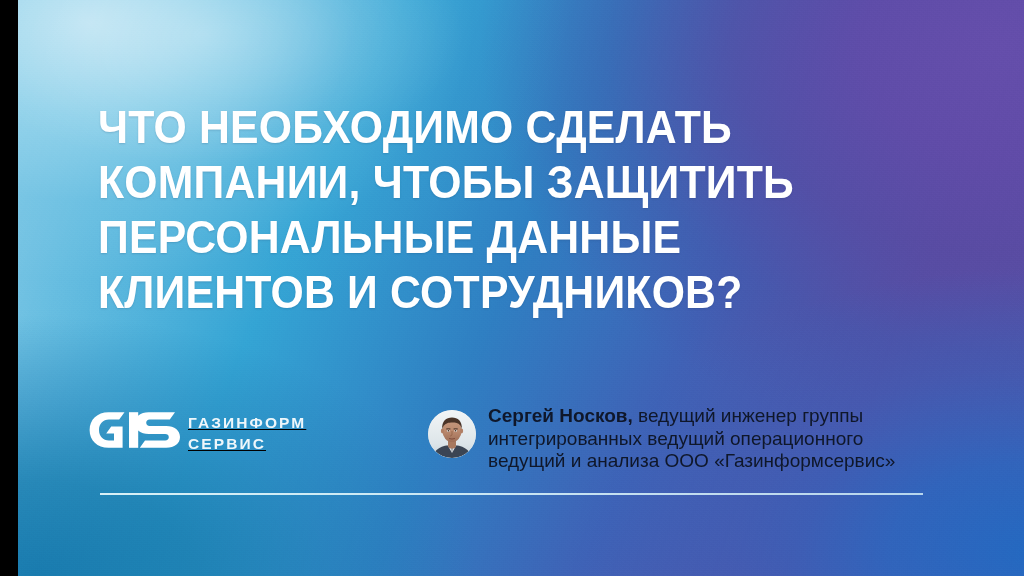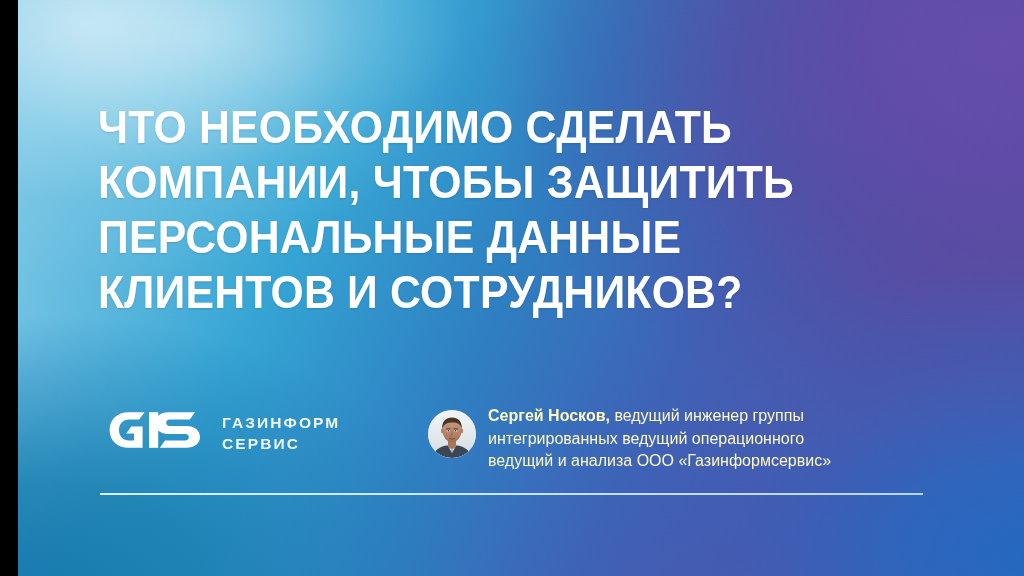--- a/index.html
+++ b/index.html
@@ -102,25 +102,25 @@
     position: absolute;
     left: 0;
     top: 396px;
     width: 1024px;
     height: 110px;
   }
 
   
   .logo-block {
     position: absolute;
-    left: 90px;
+    left: 70px;
     top: 14px;
     display: flex;
     align-items: center;
-    gap: 14px;
+    text-decoration: underline;
   }
   .gis-mark { display: block; }
   .wordmark {
     display: flex;
     flex-direction: column;
     justify-content: center;
     gap: 3px;
     padding-top: 2px;
   }
   .wordmark-line {
@@ -147,22 +147,22 @@
   .avatar svg { display: block; }
 
   
   .speaker {
     position: absolute;
     left: 470px;
     top: 9px;
     width: 470px;
   }
   .speaker-line {
-    color: #fef9c3;
-    font-size: 16px;
+    color: #0f172a;
+    font-size: 19px;
     line-height: 22.5px;
     white-space: nowrap;
   }
   .speaker-name { font-weight: 700; }
 
   
   .divider {
     position: absolute;
     left: 82px;
     top: 97px;

